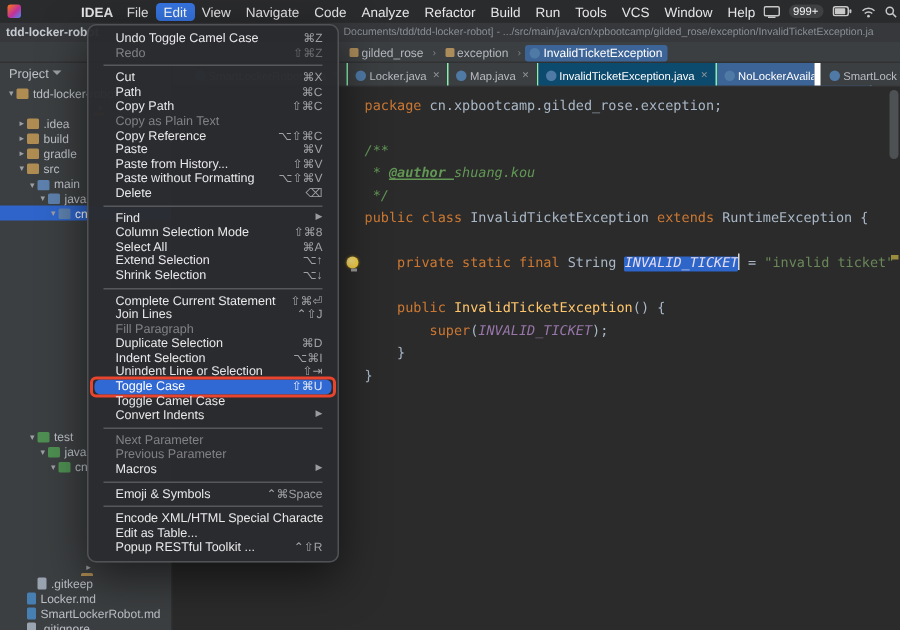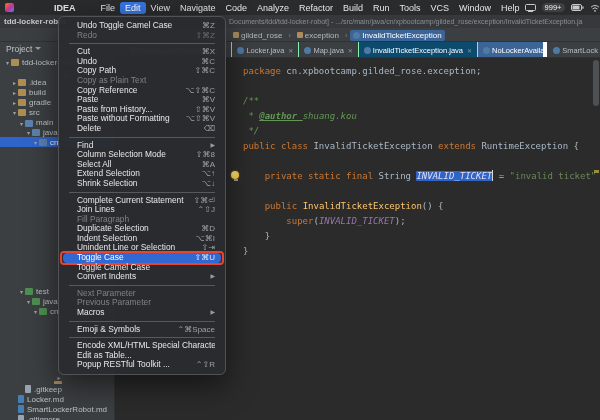--- a/index.html
+++ b/index.html
@@ -4,21 +4,21 @@
 <style>
   * { margin:0; padding:0; box-sizing:border-box; }
   html,body { width:600px; height:420px; overflow:hidden; }
   body { font-family:"Liberation Sans", sans-serif; background:#2b2b2b; position:relative; }
 
   
   .menubar { position:absolute; top:0; left:0; right:0; height:15px; background:#2a2b2d;
              display:flex; align-items:center; font-size:9px; color:#e6e6e8; z-index:60; }
   .mb-logo { width:9px; height:9px; border-radius:2px; margin:0 4px 0 5px; flex:0 0 auto;
              background:linear-gradient(135deg,#f97a12,#c1309a 55%,#4a8af4); }
-  .mb-appname { font-weight:bold; margin-right:20px;padding-left:36px; }
+  .mb-appname { font-weight:bold; margin-right:4px;padding-left:36px; }
   .mb-items { display:flex; align-items:center; }
   .mb-item { padding:1px 5px; border-radius:3px; white-space:nowrap; }
   .mb-item.active { background:#3674e0; color:#fff; }
   .mb-status { margin-left:auto; display:flex; align-items:center; gap:6px; padding-right:7px; }
   .mb-badge { font-size:7.5px; color:#f2f2f2; background:#3e4042; border-radius:5px; padding:0 3px; }
   .mb-icon { display:inline-flex; align-items:center; }
 
   
   .titlebar { position:absolute; top:15px; left:0; right:0; height:13px; background:#36383b; }
   .tb-left { position:absolute; left:4px; top:2px; font-size:8px; color:#c6cad0; font-weight:bold; white-space:nowrap; }
@@ -358,21 +358,21 @@
       <div class="menu-item disabled">
         <span class="mi-label">Redo</span>
         <span class="mi-right">⇧⌘Z</span>
       </div>
       <div class="menu-sep"></div>
       <div class="menu-item">
         <span class="mi-label">Cut</span>
         <span class="mi-right">⌘X</span>
       </div>
       <div class="menu-item">
-        <span class="mi-label">Undo</span>
+        <span class="mi-label">Path</span>
         <span class="mi-right">⌘C</span>
       </div>
       <div class="menu-item">
         <span class="mi-label">Copy Path</span>
         <span class="mi-right">⇧⌘C</span>
       </div>
       <div class="menu-item disabled">
         <span class="mi-label">Copy as Plain Text</span>
       </div>
       <div class="menu-item">

